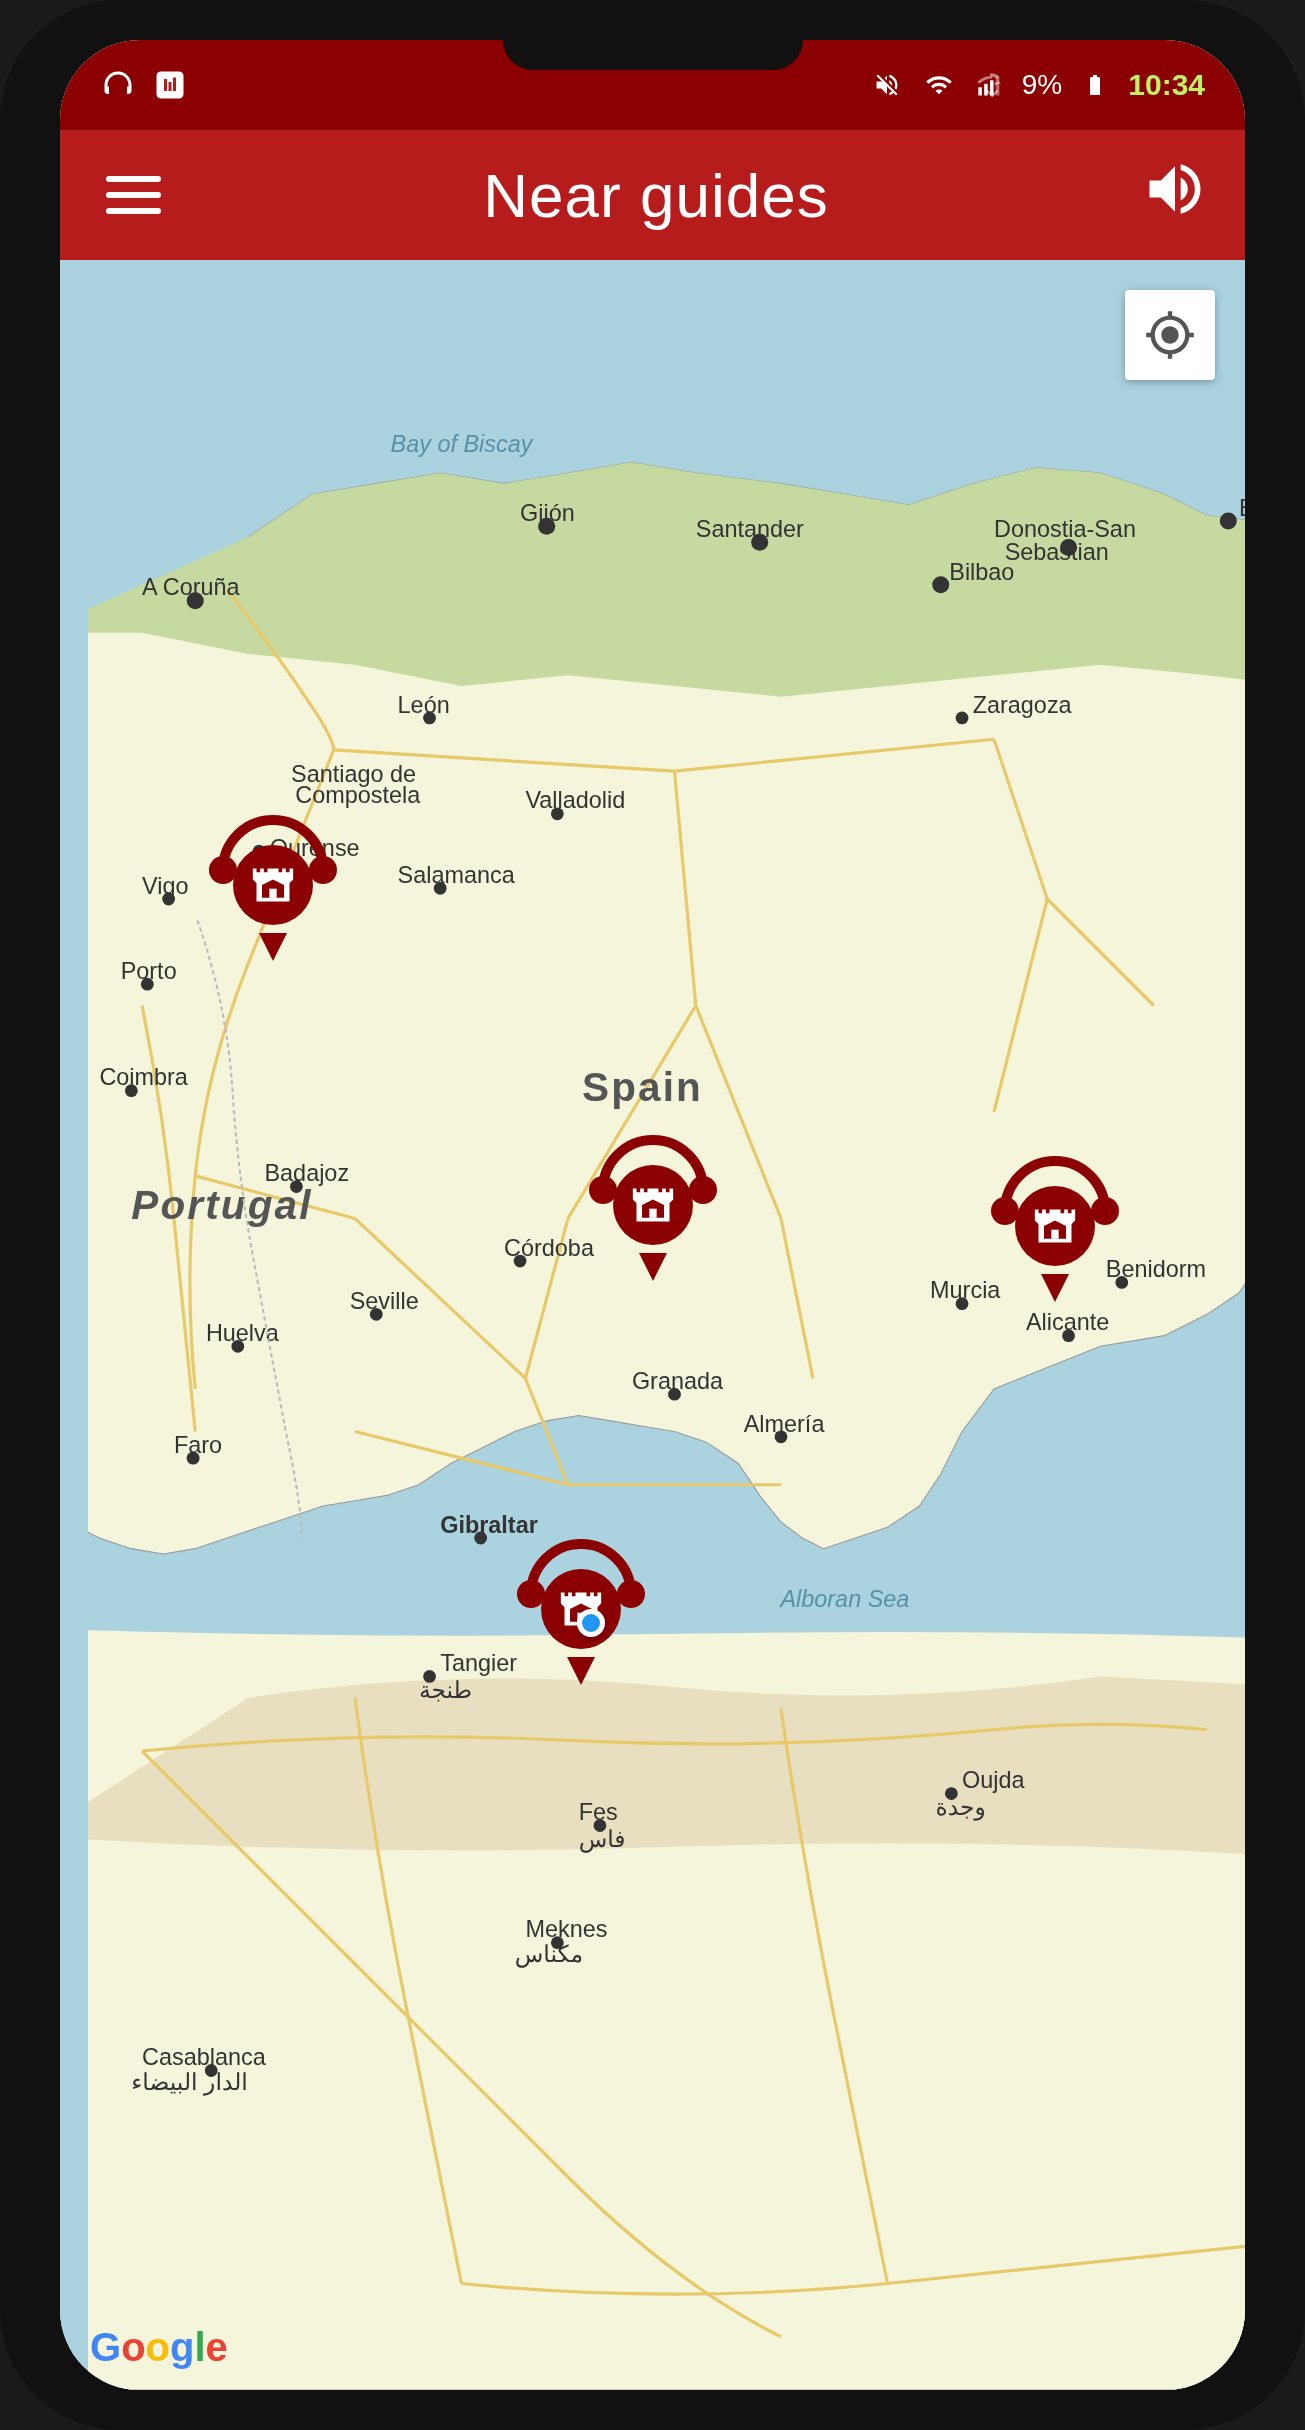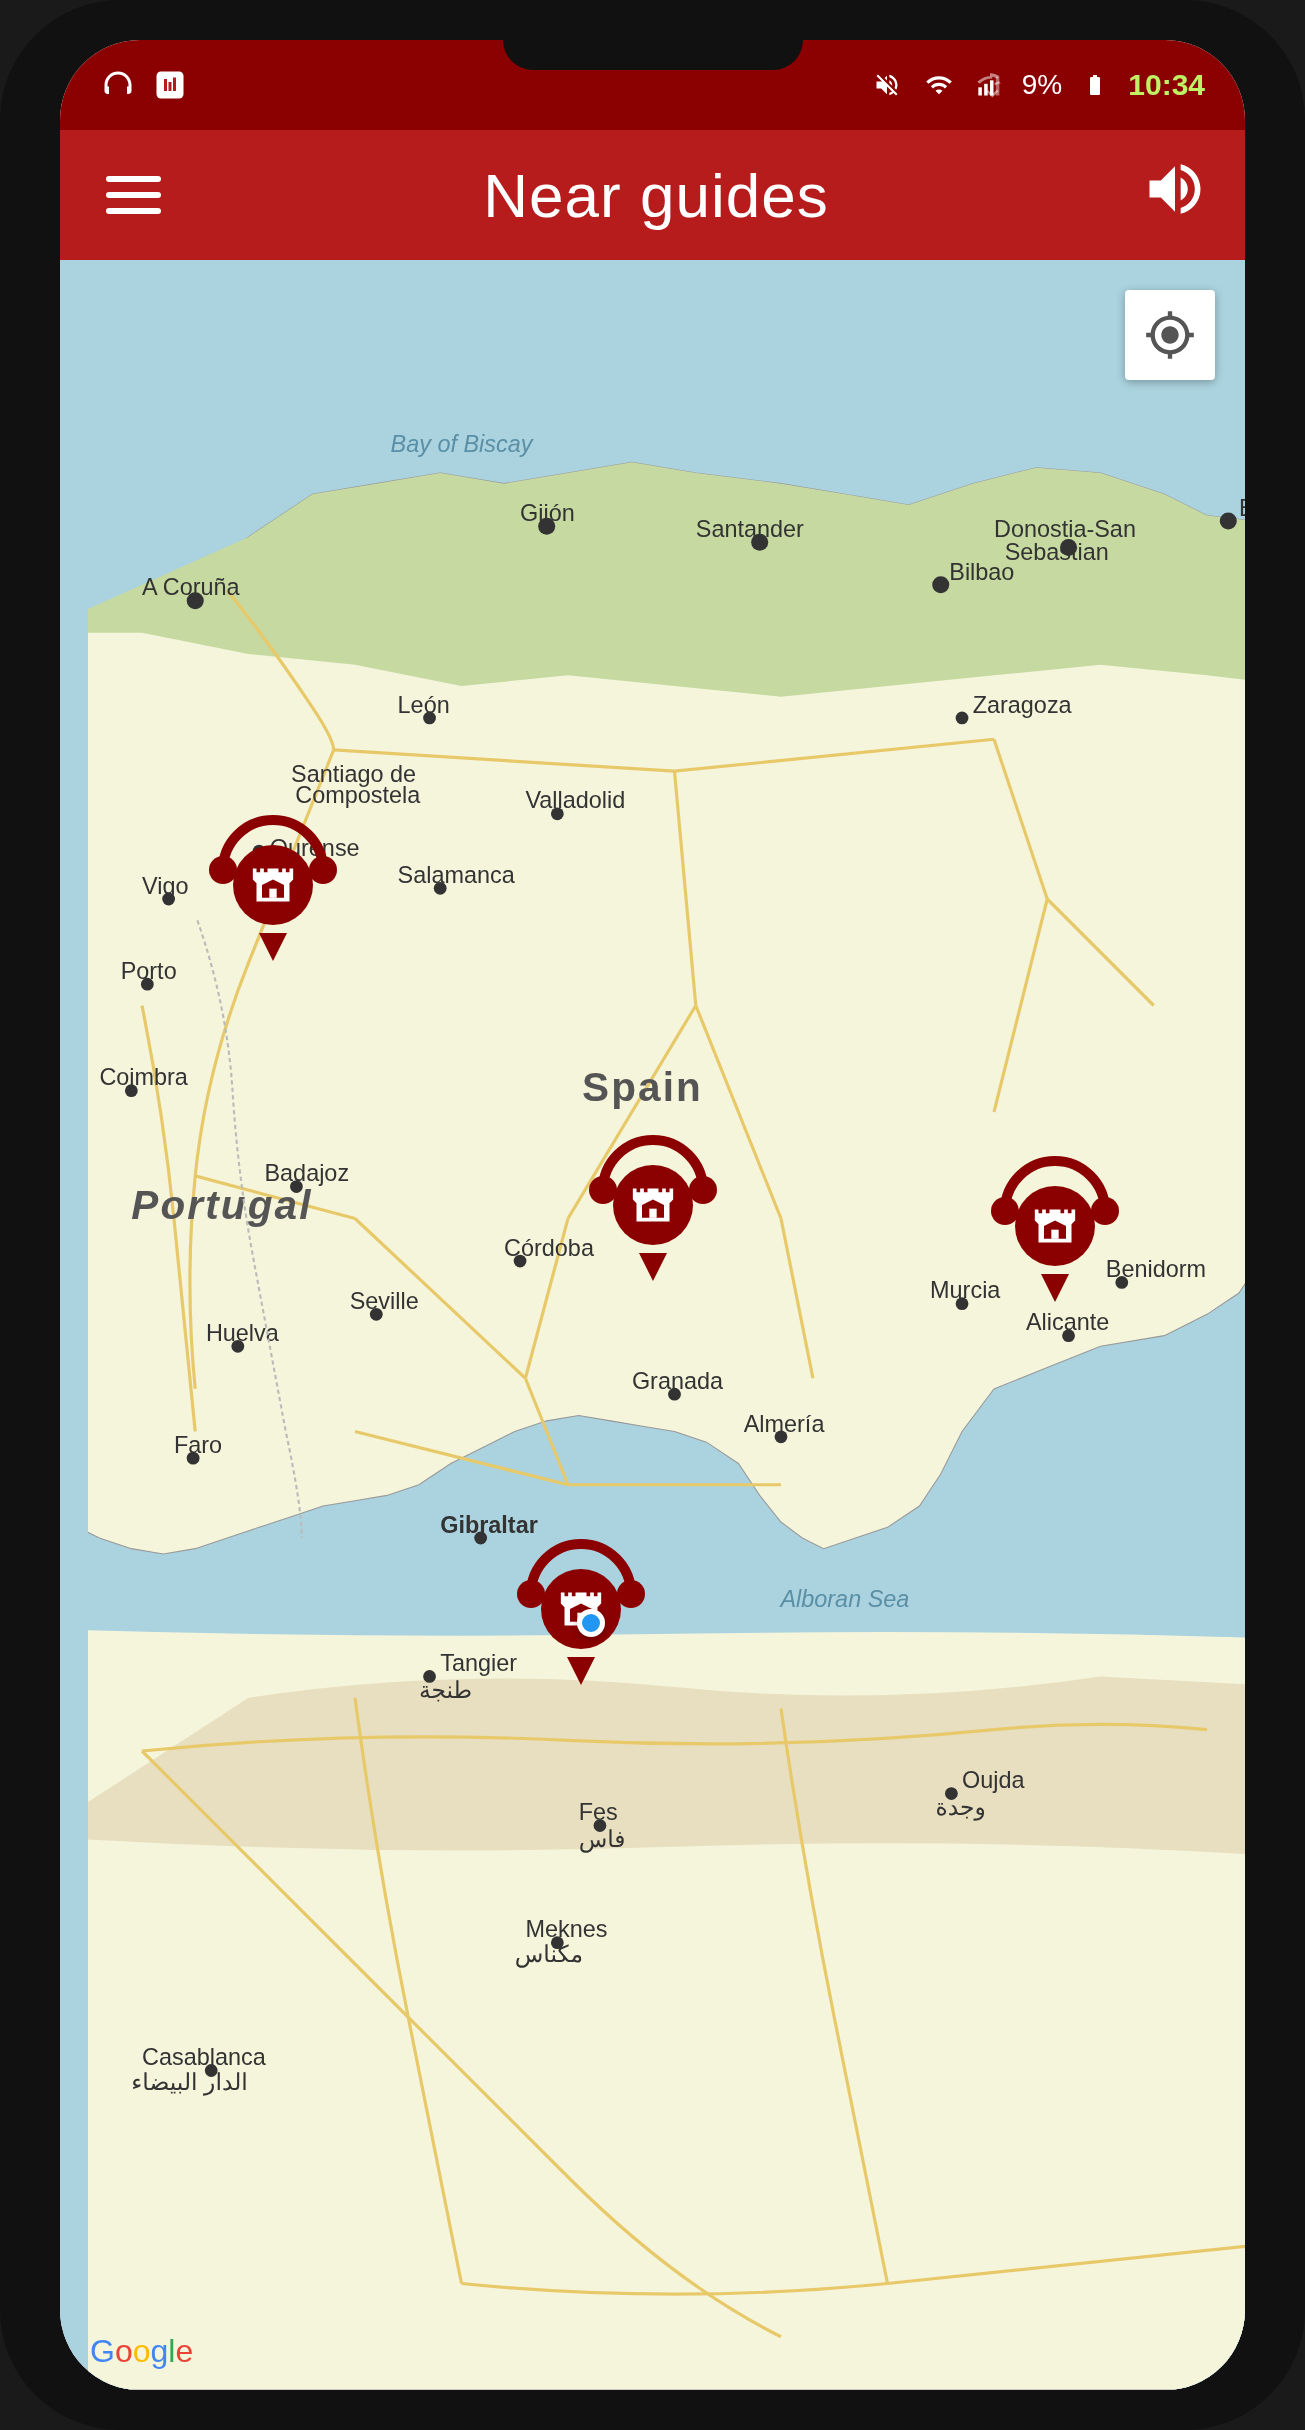--- a/index.html
+++ b/index.html
@@ -171,22 +171,22 @@
       border-radius: 50%;
       border: 5px solid white;
       box-shadow: 0 2px 6px rgba(0,0,0,0.3);
     }
 
     
     .google-logo {
       position: absolute;
       bottom: 20px;
       left: 30px;
-      font-size: 32px;
-      font-weight: normal;
+      font-size: 40px;
+      font-weight: bold;
       z-index: 10;
     }
     .g-blue { color: #4285F4; }
     .g-red { color: #EA4335; }
     .g-yellow { color: #FBBC04; }
     .g-green { color: #34A853; }
     .g-red2 { color: #EA4335; }
 
     
     .map-bg { fill: #aad3df; }

